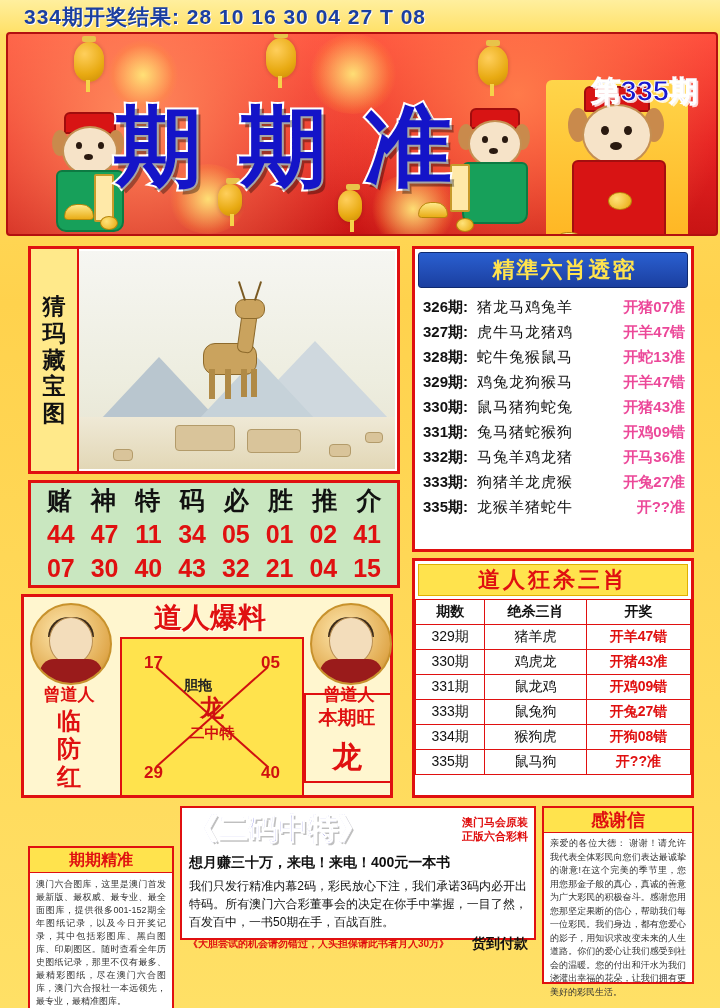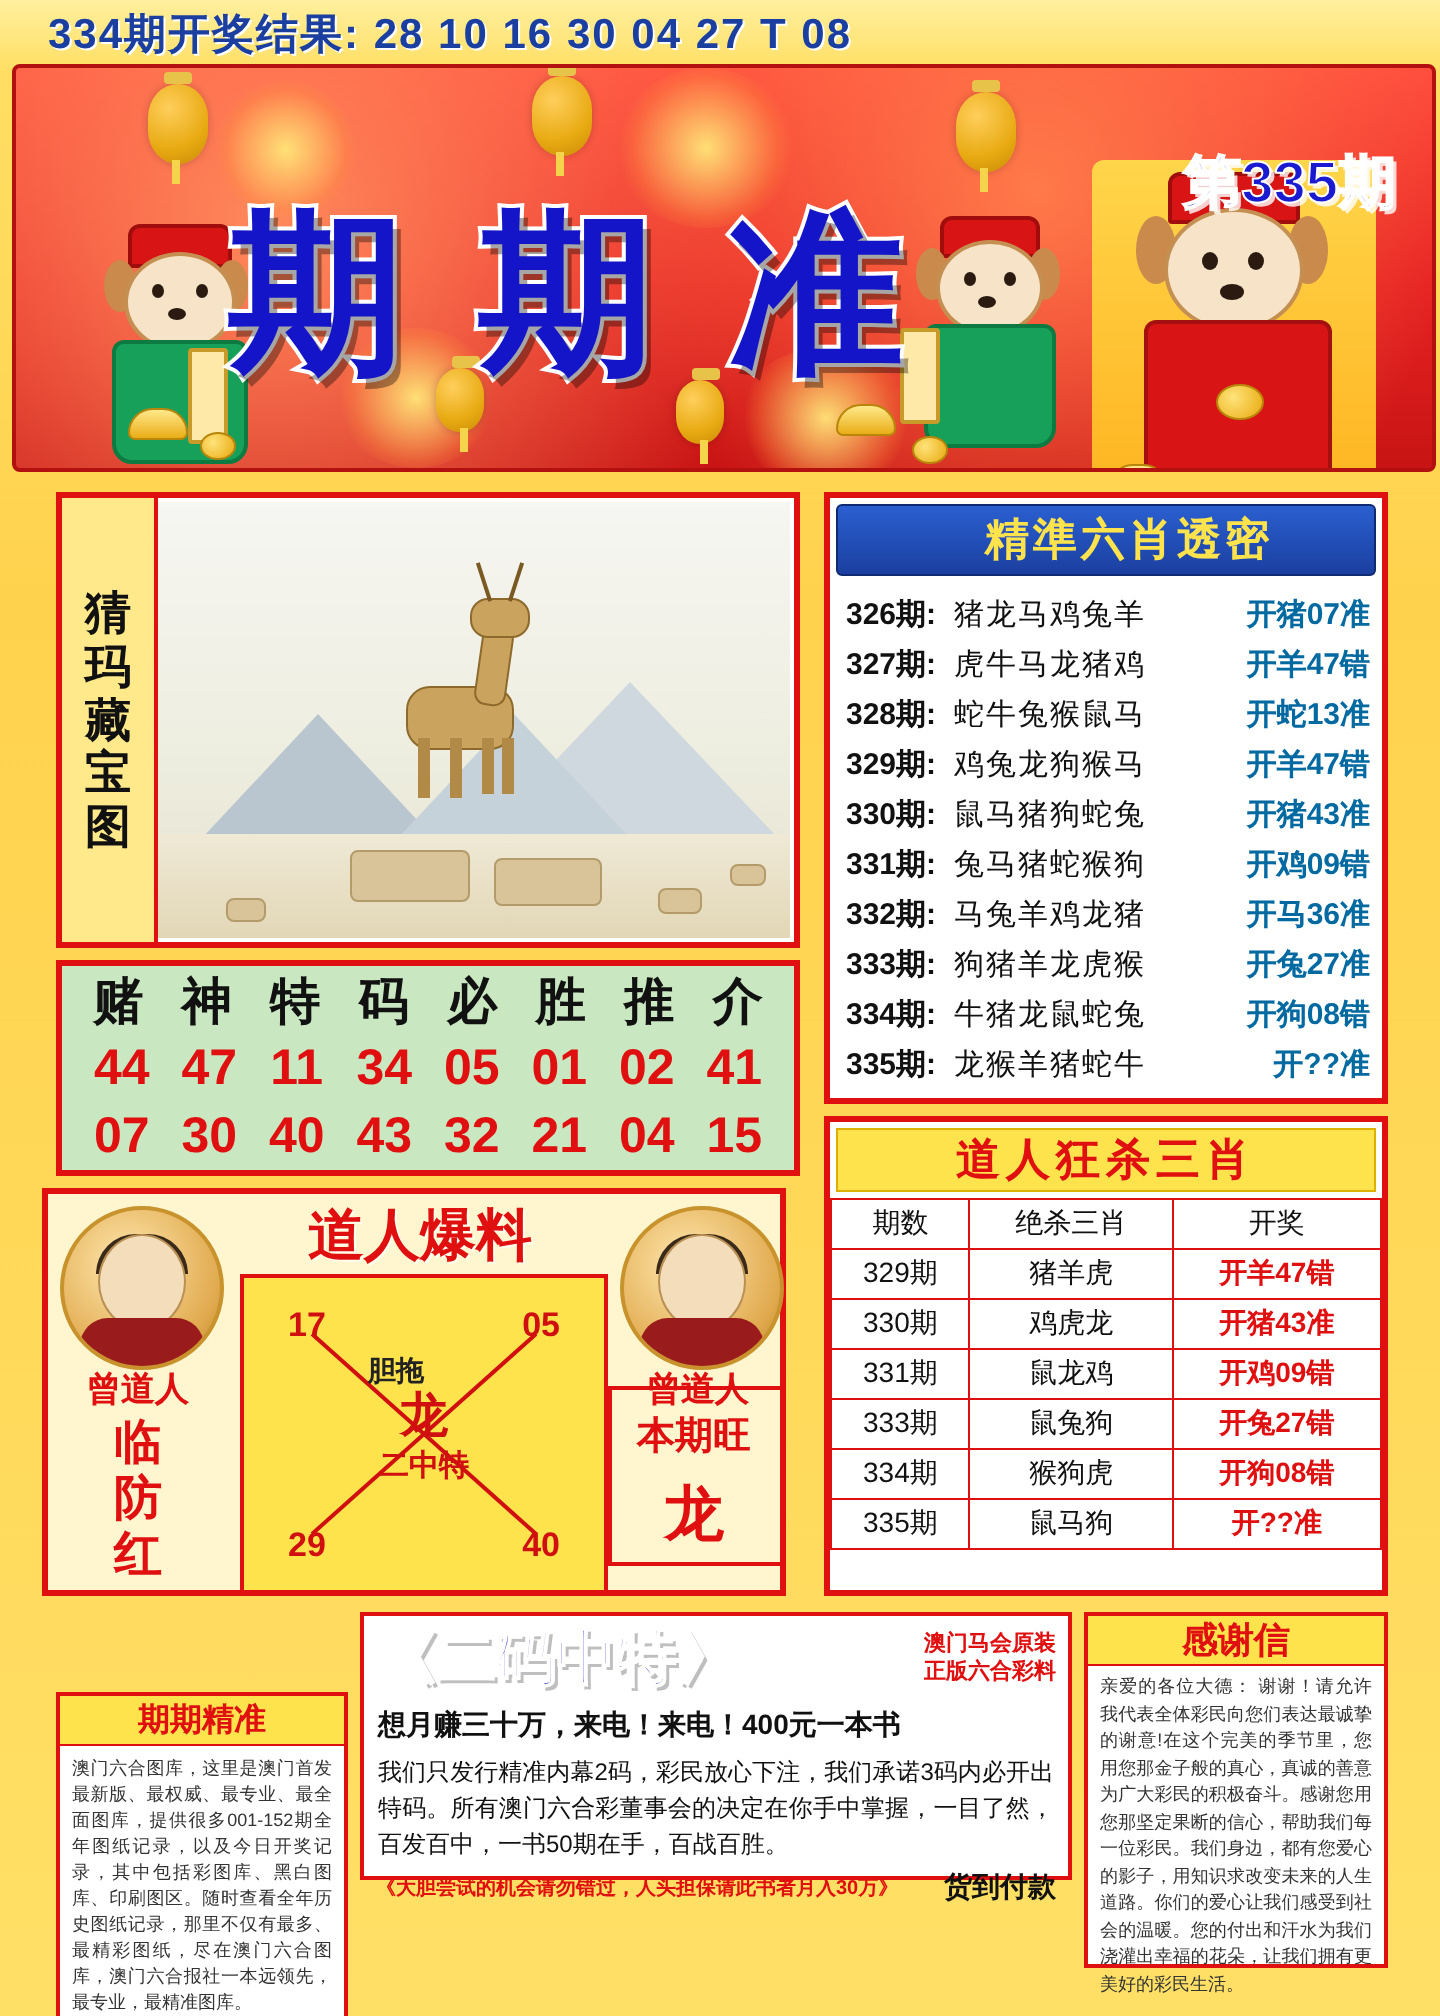--- a/index.html
+++ b/index.html
@@ -141,32 +141,32 @@
   .sixhead{
     height:34px;margin:3px;background:linear-gradient(#2a5fd0,#1b3fa0);
     border:1px solid #0f2a70;border-radius:3px;
     display:flex;align-items:center;justify-content:center;
     font-size:22px;font-weight:bold;color:#ffe34d;letter-spacing:2px;padding-left:23px;
   }
   .sixlist{padding:4px 6px 0 8px;}
   .sixrow{display:flex;align-items:center;height:25px;font-size:15px;color:#111;white-space:nowrap;}
   .sixrow .iss{width:54px;font-weight:bold;}
   .sixrow .animals{flex:1;letter-spacing:1px;}
-  .sixrow .res{color:#0369a1;font-weight:bold;}
+  .sixrow .res{color:#ec4899;font-weight:bold;}
 
   
   .killbox{left:412px;top:558px;width:282px;height:240px;border:3px solid #e01010;background:#fff;}
   .killhead{
     height:30px;margin:3px;background:#ffe34d;border:1px solid #e0b000;
     display:flex;align-items:center;justify-content:center;
     font-size:22px;font-weight:bold;color:#e01010;letter-spacing:3px;
   }
   table.kill{width:100%;border-collapse:collapse;font-size:14px;}
   table.kill th,table.kill td{border:1px solid #e01010;text-align:center;height:22px;color:#111;}
-  table.kill th{background:#fff;font-weight:normal;}
+  table.kill th{background:#fff;font-weight:bold;}
   table.kill td.r{color:#e01010;font-weight:bold;}
 
   
   .bl{left:28px;top:846px;width:146px;height:178px;border:2px solid #e01010;background:#fff;}
   .bl .h{height:24px;background:#ffe34d;border-bottom:1px solid #e01010;
     display:flex;align-items:center;justify-content:center;font-size:16px;font-weight:bold;color:#e01010;}
   .bl .t{padding:5px 6px;font-size:9px;line-height:1.45;color:#333;text-align:justify;}
 
   .bc{left:180px;top:806px;width:356px;height:134px;border:2px solid #e01010;background:#fff;}
   .bc-top{height:42px;display:flex;align-items:center;justify-content:space-between;padding:0 6px;box-sizing:border-box;background:#fff;}
@@ -392,25 +392,20 @@
           <span class="iss">332期:</span>
           <span class="animals">马兔羊鸡龙猪</span>
           <span class="res">开马36准</span>
         </div>
       <div class="sixrow">
           <span class="iss">333期:</span>
           <span class="animals">狗猪羊龙虎猴</span>
           <span class="res">开兔27准</span>
         </div>
       <div class="sixrow">
-          <span class="iss">334期:</span>
-          <span class="animals">牛猪龙鼠蛇兔</span>
-          <span class="res">开狗08错</span>
-        </div>
-      <div class="sixrow">
           <span class="iss">335期:</span>
           <span class="animals">龙猴羊猪蛇牛</span>
           <span class="res">开??准</span>
         </div>
     </div>
   </div>
 
   <div class="panel killbox">
     <div class="killhead">道人狂杀三肖</div>
     <table class="kill">

